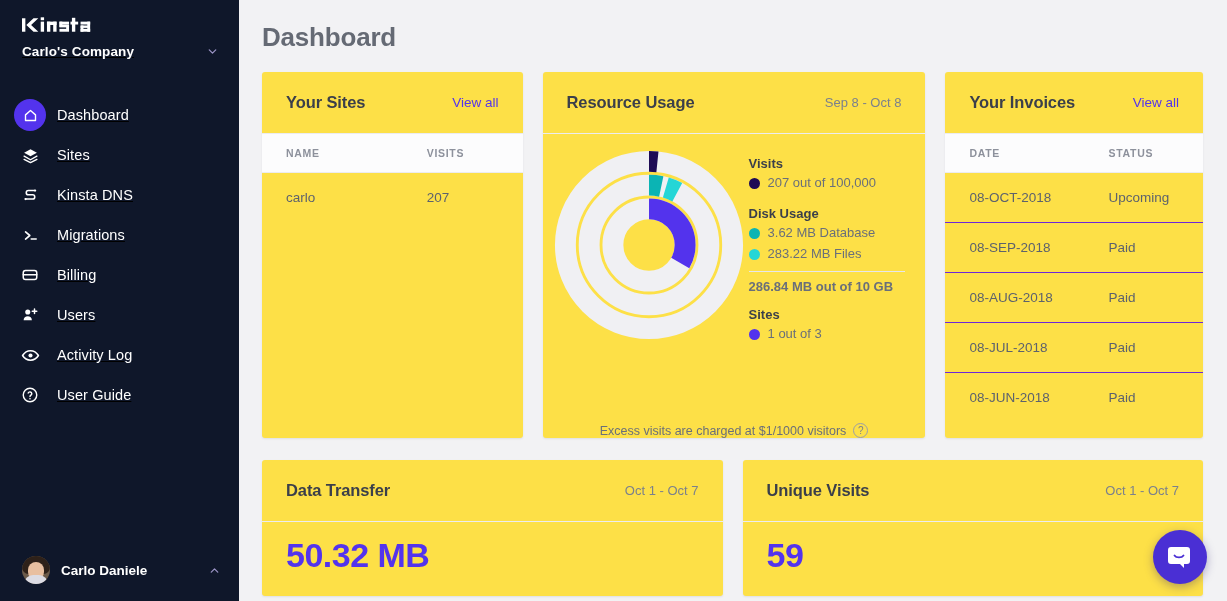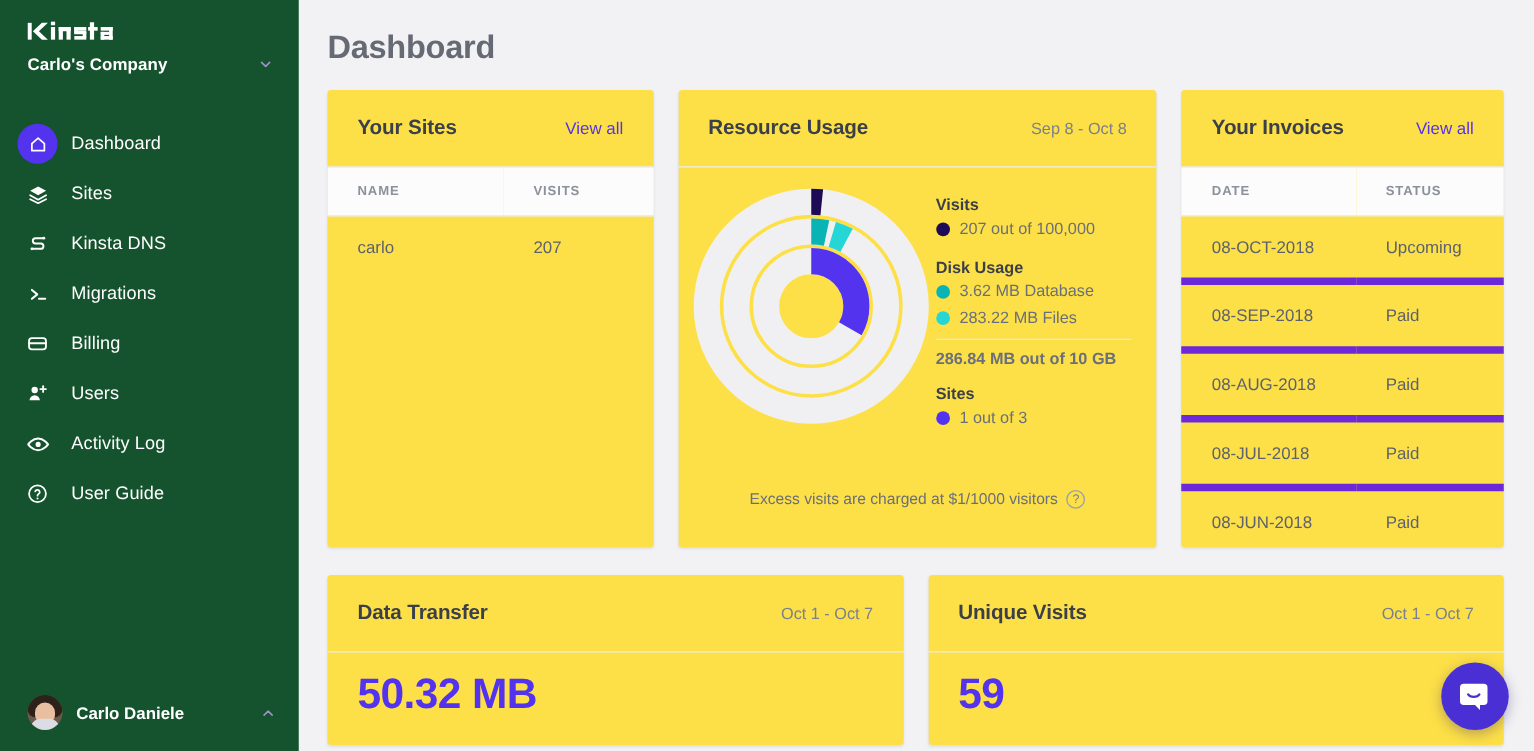--- a/index.html
+++ b/index.html
@@ -7,22 +7,23 @@
     width: 1227px; height: 601px;
     font-family: "Liberation Sans", sans-serif;
     background: #f2f2f4;
     overflow: hidden;
   }
   .app { display: flex; width: 1227px; height: 601px; }
 
   
   .sidebar {
     width: 239px; height: 601px; flex: 0 0 239px;
-    background: #14532d;
+    background: #0f172a;
     position: relative;
+    text-decoration: underline;
   }
   .logo-wrap { padding: 14px 0 0 22px; }
   .logo { height: 22px; display: block; }
   .company {
     display: flex; align-items: center; justify-content: space-between;
     padding: 8px 20px 0 22px;
     cursor: pointer;
   }
   .company-name {
     color: #ffffff; font-size: 13.5px; font-weight: bold;
@@ -118,21 +119,21 @@
   .tbl th {
     text-align: left; font-size: 10.5px; color: #8d919c;
     font-weight: bold; letter-spacing: .7px;
     padding: 13px 0 13px 24px;
     background: #fcfcfd;
     border-bottom: 1px solid #ececf0;
   }
   .tbl td {
     font-size: 13.5px; color: #5d626d;
     padding: 17px 0 17px 24px;
-    border-bottom: 6px solid #6d28d9;
+    border-bottom: 1px solid #6d28d9;
   }
   .tbl tr:last-child td { border-bottom: none; }
   .col-2 { width: 46%; }
 
   .card-sites { width: 262px; height: 366px; }
   .card-resource { width: 385px; height: 366px; }
   .card-invoices { width: 259px; height: 366px; }
 
   
   .res-body { flex: 1; display: flex; padding: 10px 20px 0 6px; }
@@ -149,21 +150,21 @@
   }
   .dot {
     width: 11px; height: 11px; border-radius: 50%;
     flex: 0 0 11px; margin: 4px 8px 0 0;
   }
   .lg-sub { font-size: 13px; color: #6a6f7a; line-height: 1.45; font-weight: bold; }
   .lg-gap { height: 11px; }
   .lg-divider { height: 1px; background: #e6e6ec; margin: 7px 0 6px 0; }
   .res-foot {
     height: 46px; flex: 0 0 46px;
-    display: flex; align-items: flex-start; justify-content: center;
+    display: flex; align-items: flex-end; justify-content: center;
     font-size: 12.5px; color: #6a6f7a; gap: 7px;
   }
   .q-icon {
     width: 15px; height: 15px; border-radius: 50%;
     border: 1px solid #9a9ea8; color: #7b808c;
     font-size: 10px; line-height: 13px; text-align: center;
     cursor: pointer;
   }
 
   

